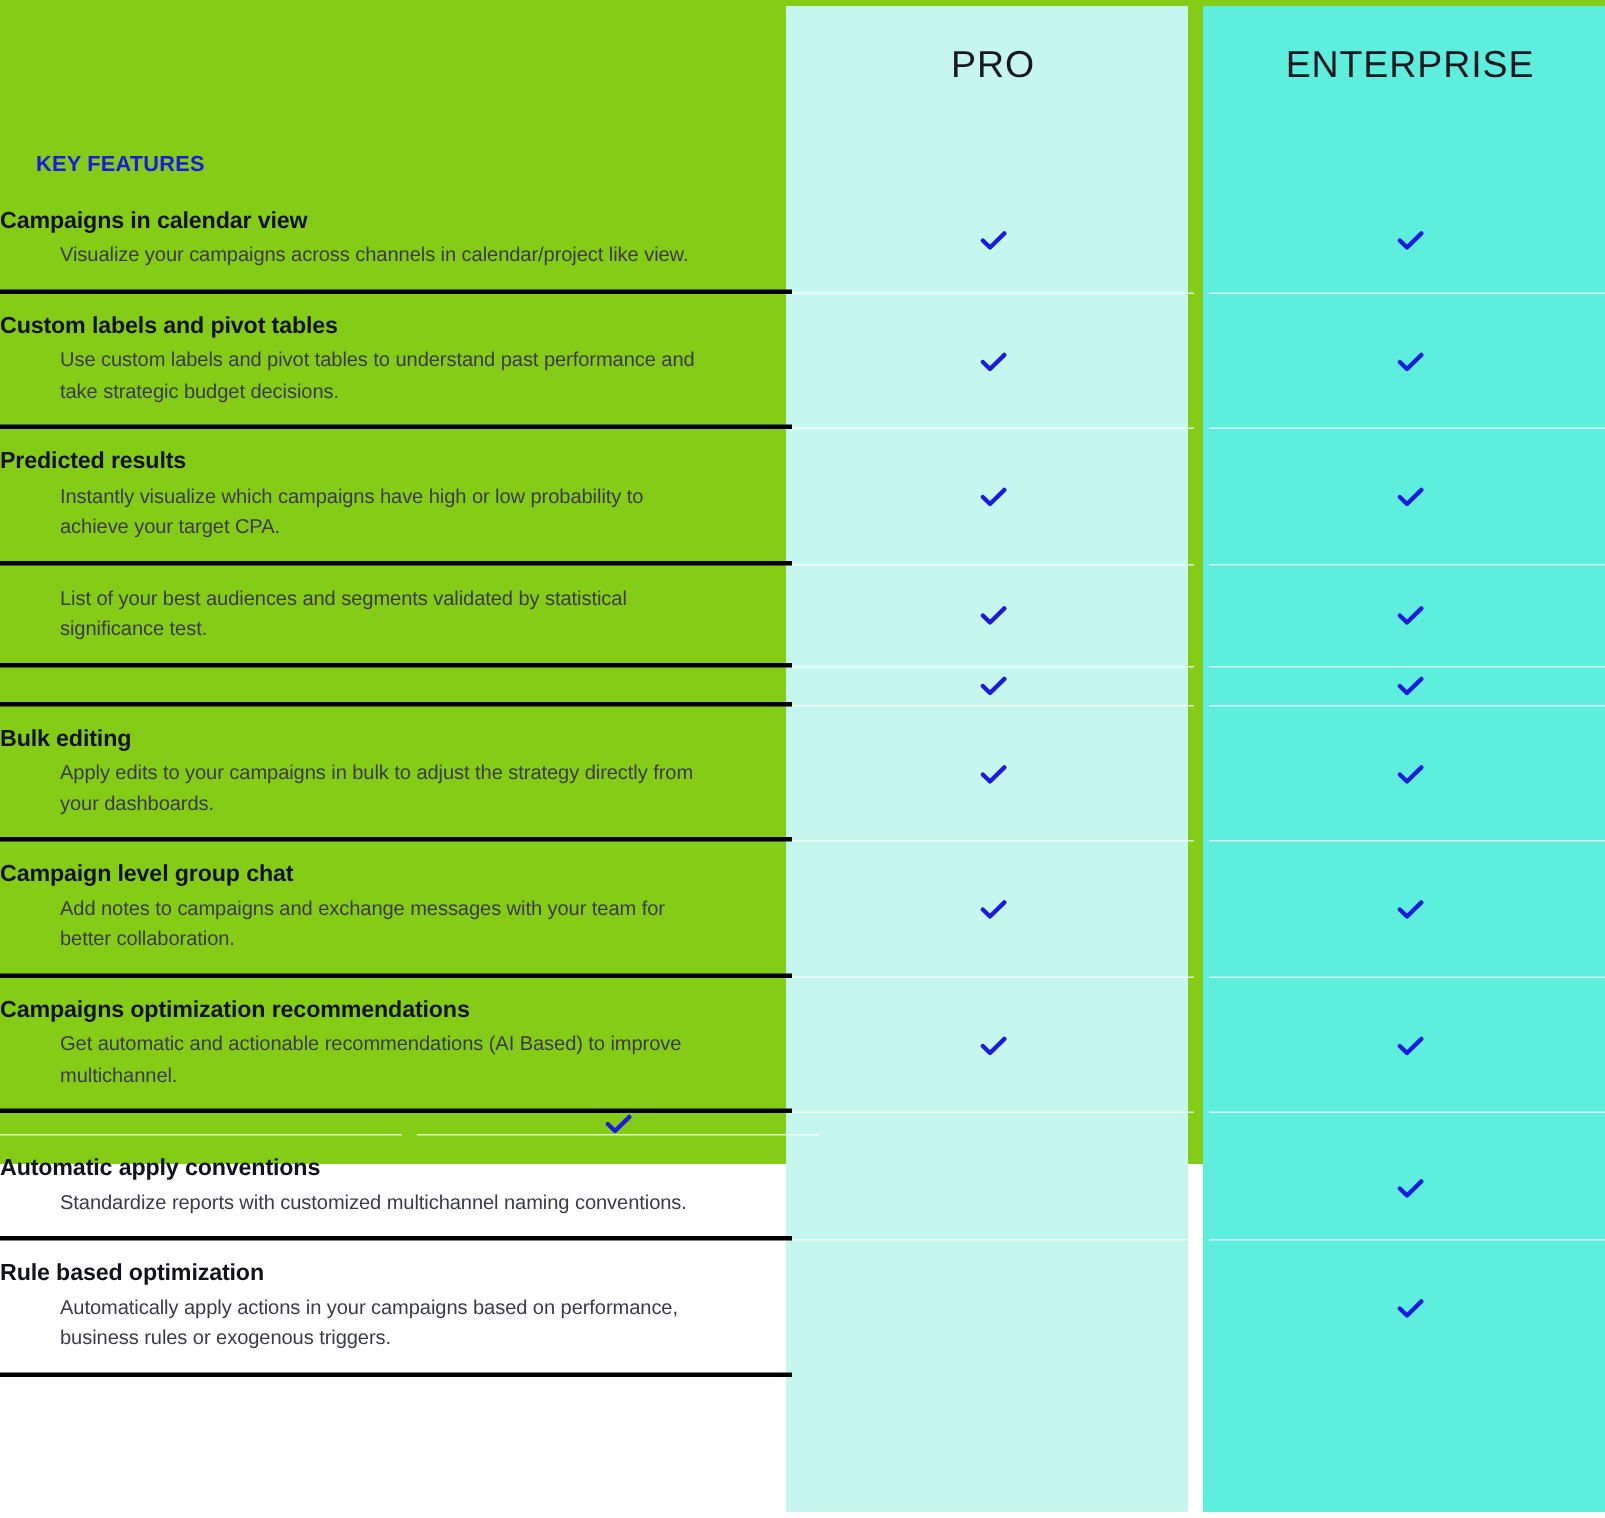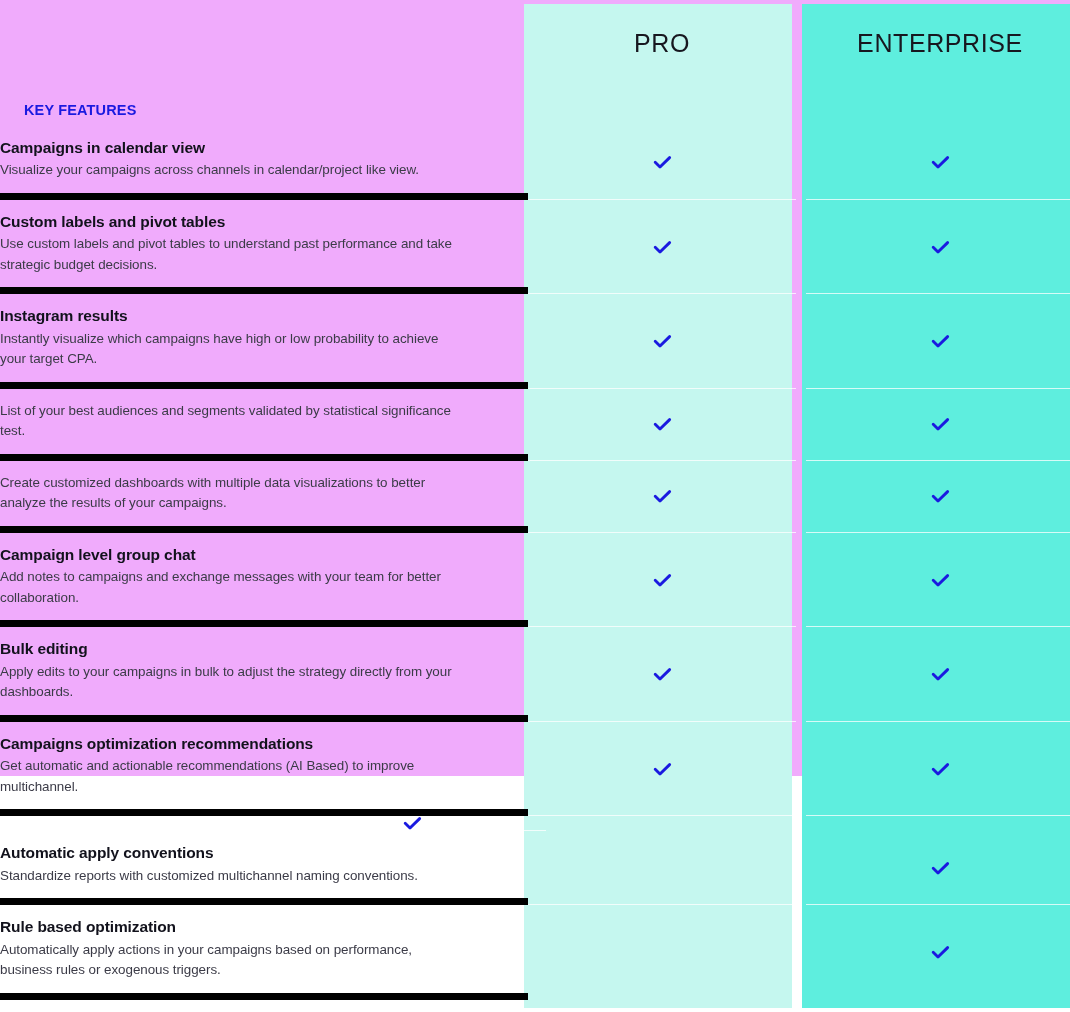--- a/index.html
+++ b/index.html
@@ -10,21 +10,21 @@
     height: 1012px;
     background: #ffffff;
     font-family: "Liberation Sans", "DejaVu Sans", sans-serif;
     overflow: hidden;
   }
 
   .comparison-table {
     position: relative;
     width: 1070px;
     height: 776px;
-    background: #f0abfc;
+    background: #84cc16;
   }
 
   
   .plan-columns {
     position: absolute;
     top: 4px;
     left: 0;
     width: 1070px;
     height: 1004px;
     display: flex;
@@ -49,38 +49,39 @@
     display: flex;
     align-items: stretch;
     width: 1070px;
   }
 
   
   .feat-cell {
     width: 528px;
     flex: 0 0 528px;
     padding: 11px 64px 12px 0;
-    border-bottom: 7px solid #000000;
+    border-bottom: 3px solid #000000;
     background: transparent;
   }
   .row.header-row .feat-cell { border-bottom: none; }
 
   .feat-title {
     font-size: 15.5px;
     font-weight: bold;
     color: #12121c;
     line-height: 1.45;
     letter-spacing: -0.1px;
   }
   .feat-desc {
     font-size: 13.4px;
     color: #3b3b47;
     line-height: 1.53;
     margin-top: 1px;
     letter-spacing: -0.05px;
+    padding-left: 40px;
   }
 
   
   .val-cell {
     width: 268px;
     flex: 0 0 268px;
     display: flex;
     align-items: center;
     justify-content: center;
     background: transparent;
@@ -197,21 +198,21 @@
             <span class="check-icon">
               <svg width="19" height="15" viewBox="0 0 19 15" aria-hidden="true">
                 <path d="M2.2 7.3 L7.0 12.0 L16.6 2.6" fill="none" stroke="#1a1ae0" stroke-width="2.9" stroke-linecap="round" stroke-linejoin="round"></path>
               </svg>
             </span>
             <span class="sep"></span>
           </div>
         </div>
         <div class="row">
           <div class="feat-cell">
-            <div class="feat-title">Instagram results</div>
+            <div class="feat-title">Predicted results</div>
             <div class="feat-desc">Instantly visualize which campaigns have high or low probability to achieve your target CPA.</div>
           </div>
           <div class="val-cell pro-cell">
             <span class="check-icon">
               <svg width="19" height="15" viewBox="0 0 19 15" aria-hidden="true">
                 <path d="M2.2 7.3 L7.0 12.0 L16.6 2.6" fill="none" stroke="#1a1ae0" stroke-width="2.9" stroke-linecap="round" stroke-linejoin="round"></path>
               </svg>
             </span>
             <span class="sep"></span>
           </div>
@@ -240,21 +241,42 @@
             <span class="check-icon">
               <svg width="19" height="15" viewBox="0 0 19 15" aria-hidden="true">
                 <path d="M2.2 7.3 L7.0 12.0 L16.6 2.6" fill="none" stroke="#1a1ae0" stroke-width="2.9" stroke-linecap="round" stroke-linejoin="round"></path>
               </svg>
             </span>
             <span class="sep"></span>
           </div>
         </div>
         <div class="row">
           <div class="feat-cell">
-            <div class="feat-desc">Create customized dashboards with multiple data visualizations to better analyze the results of your campaigns.</div>
+          </div>
+          <div class="val-cell pro-cell">
+            <span class="check-icon">
+              <svg width="19" height="15" viewBox="0 0 19 15" aria-hidden="true">
+                <path d="M2.2 7.3 L7.0 12.0 L16.6 2.6" fill="none" stroke="#1a1ae0" stroke-width="2.9" stroke-linecap="round" stroke-linejoin="round"></path>
+              </svg>
+            </span>
+            <span class="sep"></span>
+          </div>
+          <div class="val-cell ent-cell">
+            <span class="check-icon">
+              <svg width="19" height="15" viewBox="0 0 19 15" aria-hidden="true">
+                <path d="M2.2 7.3 L7.0 12.0 L16.6 2.6" fill="none" stroke="#1a1ae0" stroke-width="2.9" stroke-linecap="round" stroke-linejoin="round"></path>
+              </svg>
+            </span>
+            <span class="sep"></span>
+          </div>
+        </div>
+        <div class="row">
+          <div class="feat-cell">
+            <div class="feat-title">Bulk editing</div>
+            <div class="feat-desc">Apply edits to your campaigns in bulk to adjust the strategy directly from your dashboards.</div>
           </div>
           <div class="val-cell pro-cell">
             <span class="check-icon">
               <svg width="19" height="15" viewBox="0 0 19 15" aria-hidden="true">
                 <path d="M2.2 7.3 L7.0 12.0 L16.6 2.6" fill="none" stroke="#1a1ae0" stroke-width="2.9" stroke-linecap="round" stroke-linejoin="round"></path>
               </svg>
             </span>
             <span class="sep"></span>
           </div>
           <div class="val-cell ent-cell">
@@ -283,42 +305,20 @@
             <span class="check-icon">
               <svg width="19" height="15" viewBox="0 0 19 15" aria-hidden="true">
                 <path d="M2.2 7.3 L7.0 12.0 L16.6 2.6" fill="none" stroke="#1a1ae0" stroke-width="2.9" stroke-linecap="round" stroke-linejoin="round"></path>
               </svg>
             </span>
             <span class="sep"></span>
           </div>
         </div>
         <div class="row">
           <div class="feat-cell">
-            <div class="feat-title">Bulk editing</div>
-            <div class="feat-desc">Apply edits to your campaigns in bulk to adjust the strategy directly from your dashboards.</div>
-          </div>
-          <div class="val-cell pro-cell">
-            <span class="check-icon">
-              <svg width="19" height="15" viewBox="0 0 19 15" aria-hidden="true">
-                <path d="M2.2 7.3 L7.0 12.0 L16.6 2.6" fill="none" stroke="#1a1ae0" stroke-width="2.9" stroke-linecap="round" stroke-linejoin="round"></path>
-              </svg>
-            </span>
-            <span class="sep"></span>
-          </div>
-          <div class="val-cell ent-cell">
-            <span class="check-icon">
-              <svg width="19" height="15" viewBox="0 0 19 15" aria-hidden="true">
-                <path d="M2.2 7.3 L7.0 12.0 L16.6 2.6" fill="none" stroke="#1a1ae0" stroke-width="2.9" stroke-linecap="round" stroke-linejoin="round"></path>
-              </svg>
-            </span>
-            <span class="sep"></span>
-          </div>
-        </div>
-        <div class="row">
-          <div class="feat-cell">
             <div class="feat-title">Campaigns optimization recommendations</div>
             <div class="feat-desc">Get automatic and actionable recommendations (AI Based) to improve multichannel.</div>
           </div>
           <div class="val-cell pro-cell">
             <span class="check-icon">
               <svg width="19" height="15" viewBox="0 0 19 15" aria-hidden="true">
                 <path d="M2.2 7.3 L7.0 12.0 L16.6 2.6" fill="none" stroke="#1a1ae0" stroke-width="2.9" stroke-linecap="round" stroke-linejoin="round"></path>
               </svg>
             </span>
             <span class="sep"></span>

